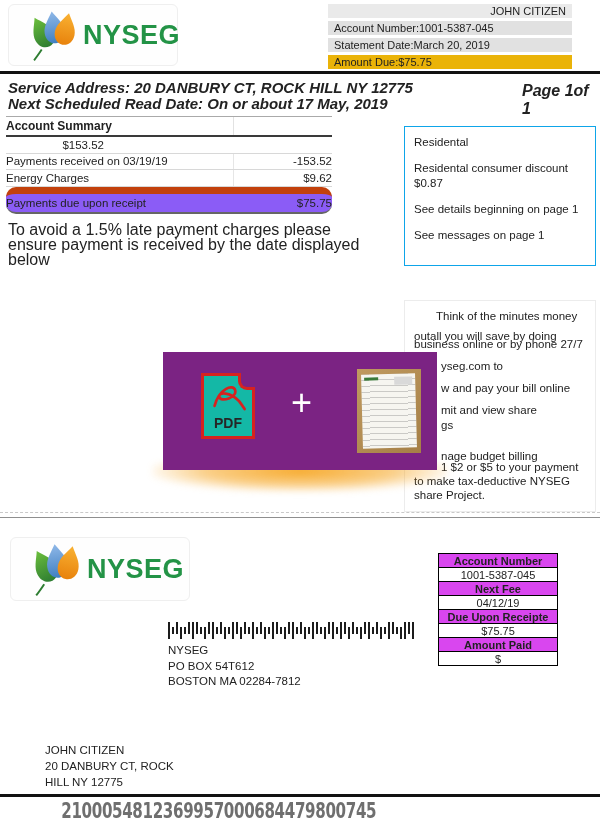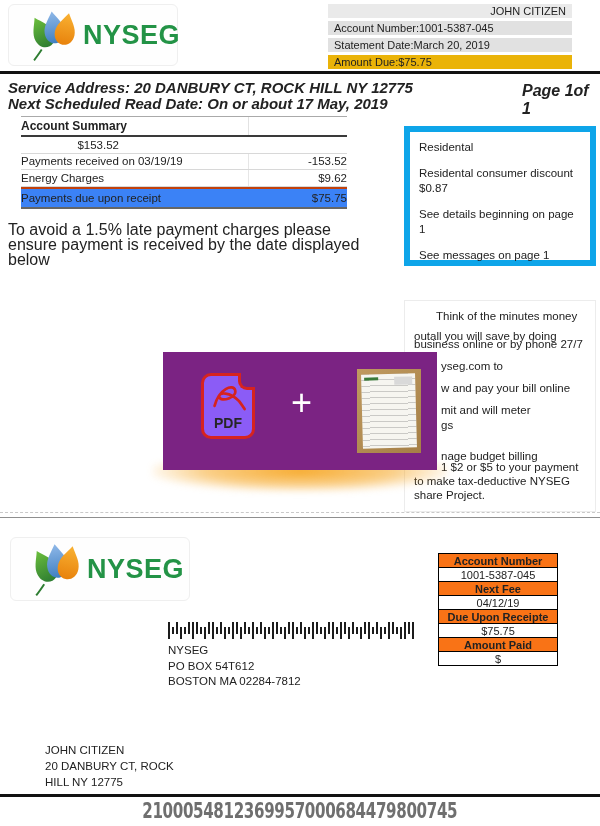--- a/index.html
+++ b/index.html
@@ -22,82 +22,82 @@
   .h-row .val{white-space:nowrap;}
 
   .top-rule{position:absolute;left:0;top:71px;width:600px;height:3px;background:#111;}
 
   
   .service-block{position:absolute;left:8px;top:80px;font-style:italic;font-weight:600;
                  font-size:15px;line-height:16px;}
   .page-indicator{position:absolute;left:522px;top:82px;font-style:italic;font-weight:600;font-size:16px;}
 
   
-  .summary-table{position:absolute;left:21px;top:116px;width:326px;font-size:11.5px;}
+  .summary-table{position:absolute;left:6px;top:116px;width:326px;font-size:11.5px;}
   .s-head{display:flex;height:18px;align-items:center;border-top:1px solid #aaa;border-bottom:2px solid #3a3a3a;font-weight:bold;font-size:12px;}
   .s-head .lab{flex:1;border-right:1px solid #e2e2e2;height:100%;display:flex;align-items:center;}
   .s-head .val{width:98px;height:100%;}
   .s-row{display:flex;height:15.5px;align-items:center;border-bottom:1px solid #d8d8d8;}
   .s-row .lab{flex:1;border-right:1px solid #e6e6e6;height:100%;display:flex;align-items:center;}
   .s-row .val{width:98px;text-align:right;}
-  .s-total{display:flex;height:18px;align-items:center;background:#3b82f6;
-           border-top:2px solid #c2410c;border-bottom:2px solid #666;}
+  .s-total{display:flex;height:18px;align-items:center;background:#8b5cf6;
+           border-top:7px solid #c2410c;border-bottom:2px solid #666;border-radius:10px;}
   .s-total .lab{flex:1;}
   .s-total .val{width:98px;text-align:right;}
 
   .late-notice{position:absolute;left:8px;top:222px;width:352px;font-size:16px;line-height:15px;}
 
   
-  .res-box{position:absolute;left:404px;top:126px;width:192px;height:140px;border:6px solid #0ea5e9;
+  .res-box{position:absolute;left:404px;top:126px;width:192px;height:140px;border:1px solid #0ea5e9;
            box-sizing:border-box;padding:8px 7px 0 9px;font-size:11.5px;line-height:15px;}
   .res-box .gap{height:11px;}
   .promo-box{position:absolute;left:404px;top:300px;width:192px;height:212px;border:1px solid #ececec;
              box-sizing:border-box;font-size:11.5px;line-height:14px;}
   .promo-box span{position:absolute;white-space:nowrap;}
   .p-l1{left:9px;top:8px;margin-left:22px;}  .p-l2{left:9px;top:28px;}  .p-l3{left:9px;top:36px;}
   .p-f1{left:36px;top:58px;} .p-f2{left:36px;top:80px;} .p-f3{left:36px;top:102px;}
   .p-f4{left:36px;top:117px;} .p-f5{left:36px;top:148px;} .p-f6{left:36px;top:159px;}
   .p-l4{left:9px;top:173px;} .p-l5{left:9px;top:187px;}
 
   
   .glow{position:absolute;left:152px;top:462px;width:296px;height:30px;z-index:1;
         background:radial-gradient(ellipse at 50% 30%, rgba(246,166,35,.95) 0%, rgba(246,166,35,.55) 45%, rgba(246,166,35,0) 75%);
         filter:blur(3px);}
   .purple-box{position:absolute;left:163px;top:352px;width:274px;height:118px;background:#7b2383;z-index:2;}
-  .pdf-icon{position:absolute;left:38px;top:21px;width:54px;height:66px;background:#8b5cf6;
-            border:3px solid #d6231f;border-radius:10px;box-sizing:border-box;text-decoration:underline;}
+  .pdf-icon{position:absolute;left:38px;top:21px;width:54px;height:66px;background:#14b8a6;
+            border:3px solid #d6231f;border-radius:0;box-sizing:border-box;text-decoration:underline;}
   .pdf-fold{position:absolute;top:-3px;right:-3px;width:14px;height:14px;background:#7b2383;
             border-bottom-left-radius:9px;border-left:3px solid #d6231f;border-bottom:3px solid #d6231f;}
   .pdf-icon svg{position:absolute;left:5px;top:6px;}
   .pdf-label{position:absolute;left:0;right:0;bottom:5px;text-align:center;font-size:14px;font-weight:bold;color:#262626;}
   .plus-sign{position:absolute;left:128px;top:30px;font-size:36px;font-weight:300;color:#fff;}
   .thumb{position:absolute;left:194px;top:17px;width:64px;height:84px;
          background:linear-gradient(135deg,#c09a60,#a57f46);padding:5px;box-sizing:border-box;}
   .paper{width:100%;height:100%;background:#f6f5f0;transform:rotate(-1.5deg);position:relative;
          background-image:repeating-linear-gradient(rgba(120,120,120,0) 0 5px, rgba(120,120,120,.35) 5px 6px);}
   .paper::before{content:"";position:absolute;left:3px;top:3px;width:14px;height:3px;background:#3a7a3a;}
   .paper::after{content:"";position:absolute;right:3px;top:3px;width:18px;height:8px;background:#d9d9d9;}
 
   
   .perf-dash{position:absolute;left:0;top:512px;width:600px;border-top:1px dashed #c9c9c9;}
   .perf-line{position:absolute;left:0;top:517px;width:600px;height:1px;background:#8f8f8f;}
 
   
   .logo-box.bottom{left:10px;top:537px;width:180px;height:64px;}
   .pay-table{position:absolute;left:438px;top:554px;width:120px;font-size:11px;}
   .p-cell{border:1px solid #000;margin-top:-1px;height:13px;display:flex;align-items:center;justify-content:center;background:#fff;}
-  .p-cell.head{background:#f97316;font-weight:bold;}
+  .p-cell.head{background:#d946ef;font-weight:bold;}
   .remit-barcode{position:absolute;left:168px;top:622px;height:17px;white-space:nowrap;font-size:0;}
   .bar{display:inline-block;width:2px;margin-right:2px;background:#1c1c1c;vertical-align:top;}
   .b3{height:17px;} .b1{height:12px;} .b2{height:12px;margin-top:5px;} .b0{height:7px;margin-top:5px;}
   .remit-address{position:absolute;left:168px;top:643px;font-size:11.5px;line-height:15.5px;}
   .recipient{position:absolute;left:45px;top:742px;font-size:11.5px;line-height:16px;}
 
   .bottom-rule{position:absolute;left:0;top:794px;width:600px;height:3px;background:#111;}
-  .scanline-wrap{position:absolute;left:0;top:799px;width:600px;display:flex;justify-content:center;}
+  .scanline-wrap{position:absolute;left:0;top:799px;width:600px;display:flex;}
   .scanline{font-family:"DejaVu Sans",sans-serif;font-size:21px;font-weight:700;color:#6f6f6f;
             transform:scaleX(.72);letter-spacing:-.5px;}
 </style>
 </head>
 <body>
 
 <div class="page">
 
   <div class="logo-box">
     <svg width="46" height="52" viewBox="0 0 60 66">
@@ -189,21 +189,21 @@
     <div class="gap"></div>
     <div>See messages on page 1</div>
   </div>
 
   <div class="promo-box">
     <span class="p-l1">Think of the minutes money</span>
     <span class="p-l2">outall you will save by doing</span>
     <span class="p-l3">business online or by phone 27/7</span>
     <span class="p-f1">yseg.com to</span>
     <span class="p-f2">w and pay your bill online</span>
-    <span class="p-f3">mit and will meter</span>
+    <span class="p-f3">mit and view share</span>
     <span class="p-f4">gs</span>
     <span class="p-f5">nage budget billing</span>
     <span class="p-f6">1 $2 or $5 to your payment</span>
     <span class="p-l4">to make tax-deductive NYSEG</span>
     <span class="p-l5">share Project.</span>
   </div>
 
   <div class="glow"></div>
   <div class="purple-box">
     <div class="pdf-icon">

